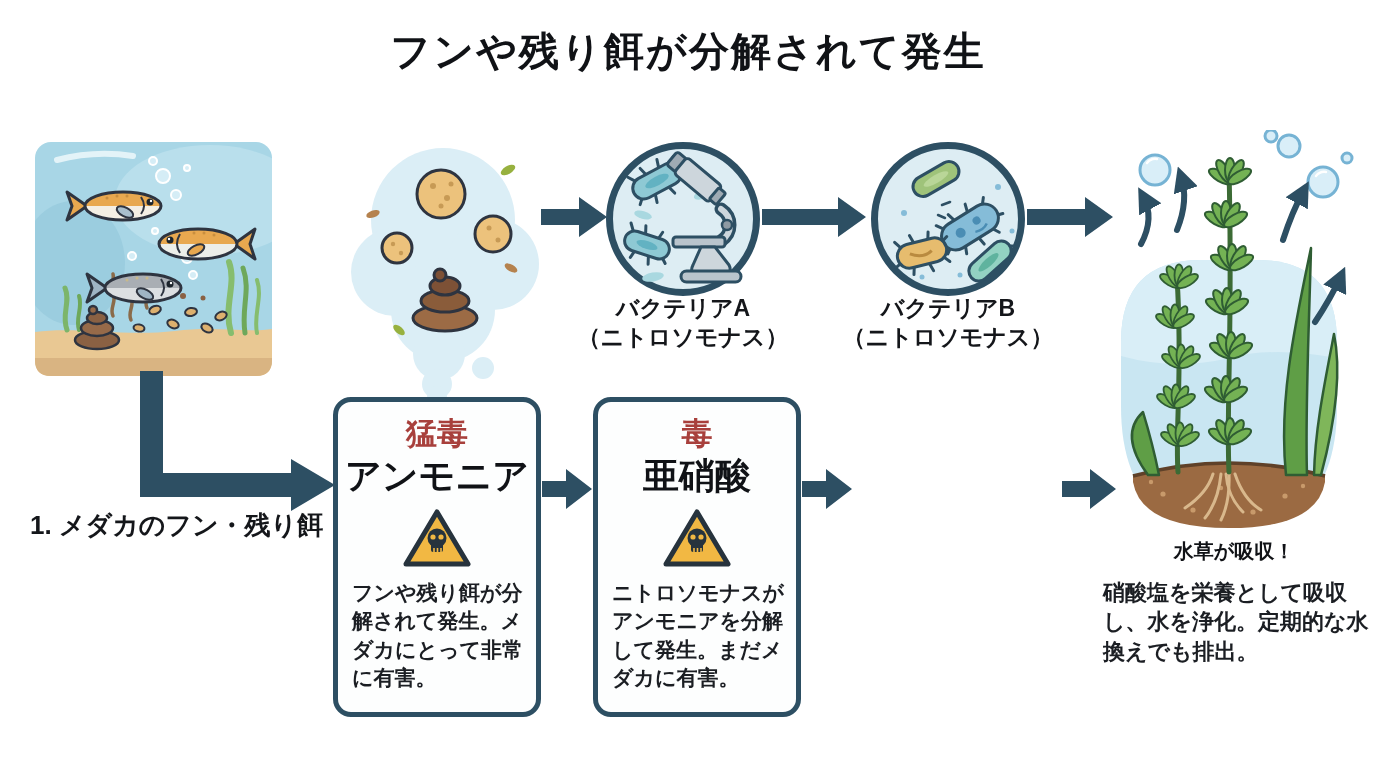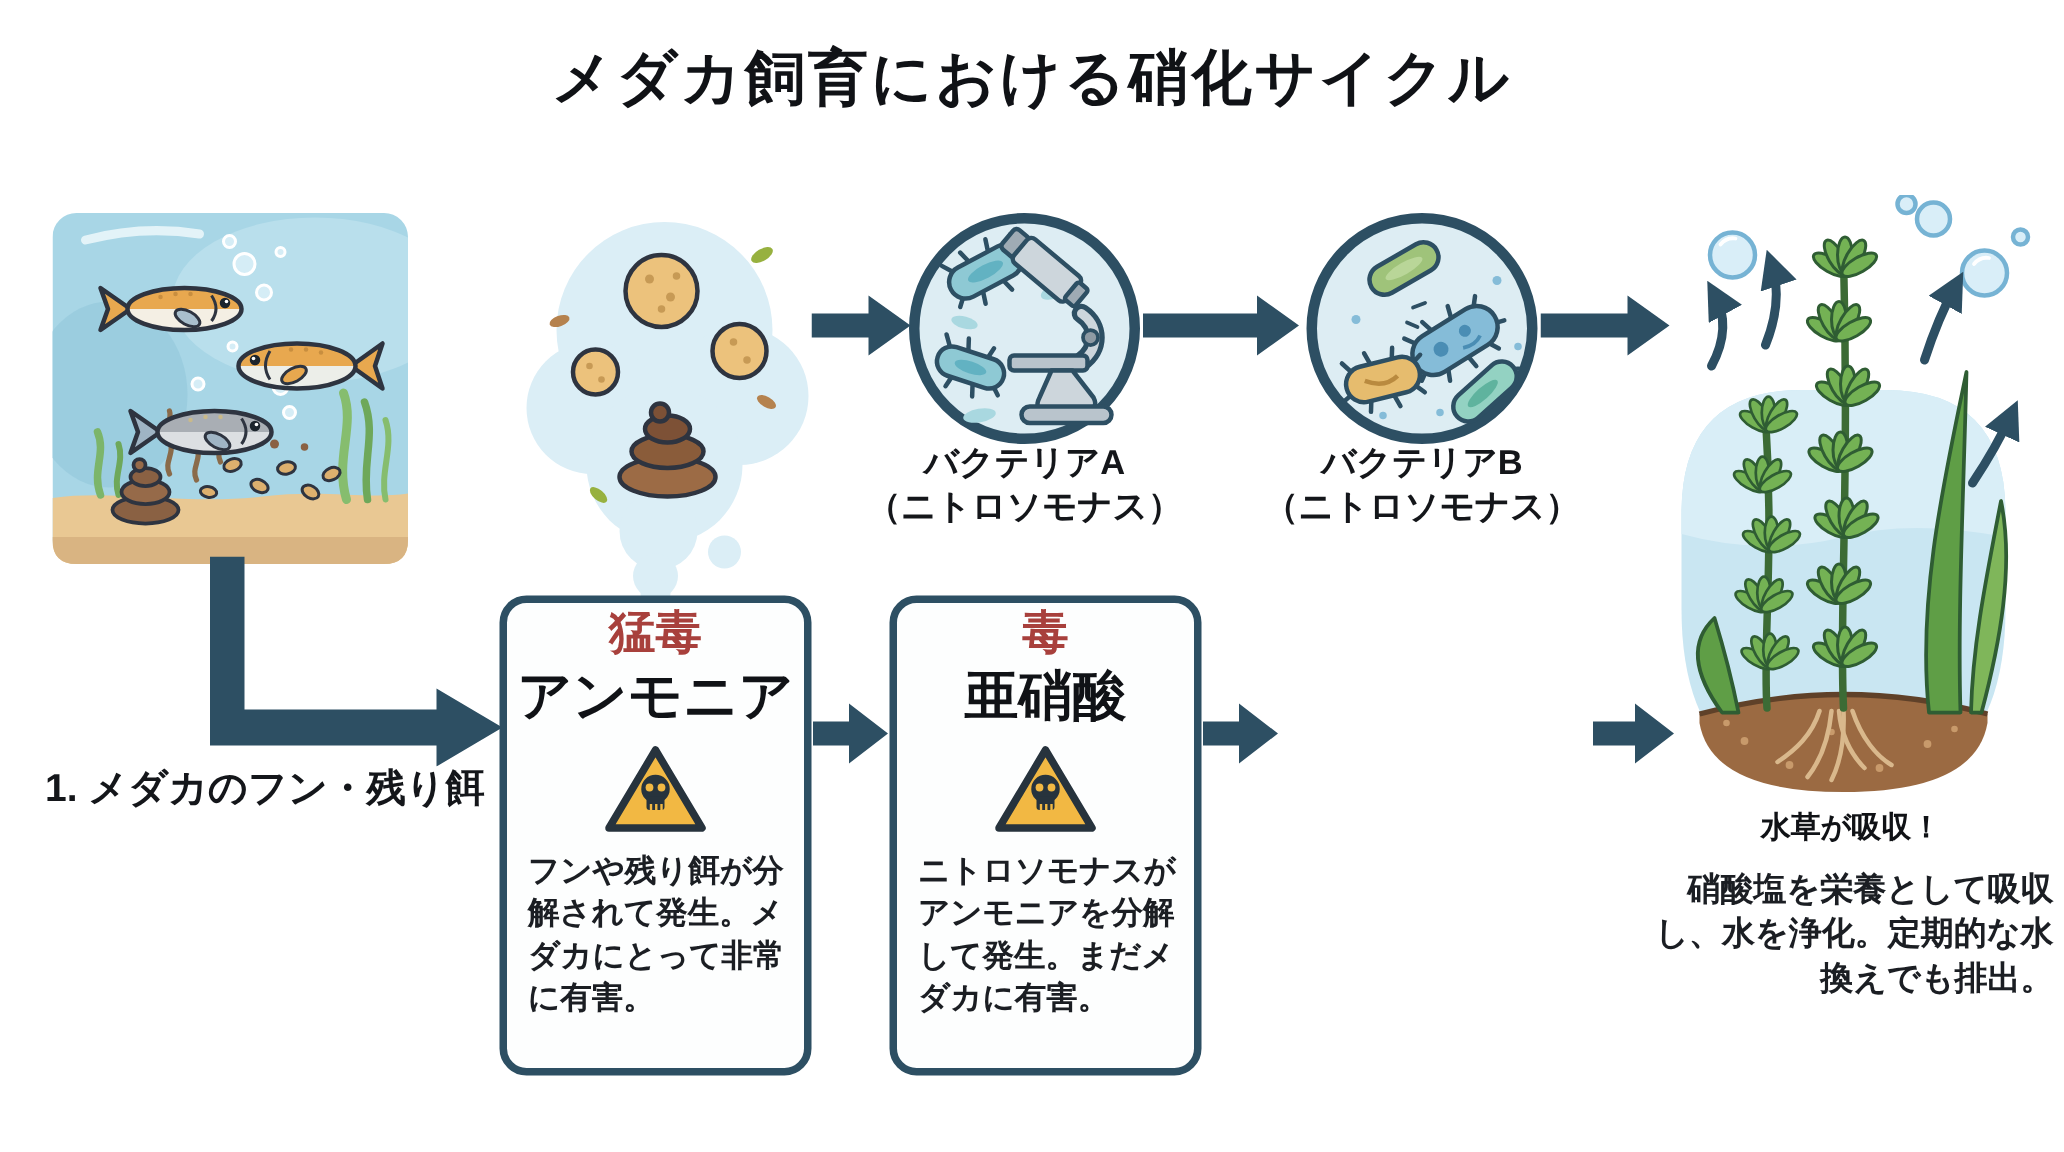--- a/index.html
+++ b/index.html
@@ -18,21 +18,21 @@
     border-radius:50%;background:#ddedf3;border:7px solid #2d4f63;box-sizing:border-box;
   }
   .bact-label{
     text-align:center;font-weight:bold;font-size:23px;line-height:1.28;color:#14161a;
   }
   .step-label{
     font-size:26px;font-weight:bold;color:#14161a;white-space:nowrap;
   }
   .flow-box{
     width:208px;height:320px;background:#fdfefe;border:5px solid #2d4f63;border-radius:18px;
-    box-sizing:border-box;text-align:center;padding-top:2px;
+    box-sizing:border-box;text-align:center;padding-top:14px;
   }
   .tox{font-size:31px;font-weight:bold;line-height:1.15;}
   .tox-red{color:#a8403c;}
   .tox-green{color:#5fa46a;}
   .substance{font-size:36px;font-weight:bold;color:#101216;line-height:1.2;margin-top:2px;}
   .box-icon{margin:10px auto 6px auto;width:72px;height:62px;}
   .box-desc{
     text-align:left;font-size:21px;font-weight:bold;line-height:1.36;color:#1b1e23;
     padding:4px 12px 0 14px;
   }
@@ -41,21 +41,21 @@
   }
   .plant-desc{
     font-size:22px;font-weight:bold;line-height:1.33;color:#1b1e23;text-align:left;
   }
 </style>
 </head>
 <body>
 
 <div class="canvas">
 
-  <div class="abs page-title">メダカ飼育における硝化サイクル</div>
+  <div class="abs page-title">フンや残り餌が分解されて発生</div>
 
   <div class="abs" style="left:35px;top:138px;width:237px;height:238px;">
     <svg width="237" height="238" viewBox="0 0 237 238">
       <rect x="0" y="4" width="237" height="234" rx="16" fill="#a8d6e6"></rect>
       <ellipse cx="175" cy="62" rx="95" ry="55" fill="#b9dfec"></ellipse>
       <ellipse cx="38" cy="125" rx="52" ry="62" fill="#97cbdd" opacity="0.8"></ellipse>
       <path d="M22,22 Q60,12 98,18" stroke="#e9f6fa" stroke-width="6" stroke-linecap="round" fill="none" opacity="0.9"></path>
 
       <g fill="#d5edf6" stroke="#ffffff" stroke-width="2">
         <circle cx="128" cy="38" r="7"></circle>
@@ -448,15 +448,15 @@
       <g fill="none" stroke="#2d4f63" stroke-width="6" stroke-linecap="round">
         <path d="M48,114 Q62,88 50,66" marker-end="url(#ah)"></path>
         <path d="M84,100 Q96,70 88,46" marker-end="url(#ah)"></path>
         <path d="M190,110 Q199,82 211,60" marker-end="url(#ah)"></path>
         <path d="M222,192 Q238,168 248,146" marker-end="url(#ah)"></path>
       </g>
     </svg>
   </div>
 
   <div class="abs plant-heading" style="left:1100px;top:538px;width:268px;">水草が吸収！</div>
-  <div class="abs plant-desc" style="left:1103px;top:578px;width:266px;text-align:right;">硝酸塩を栄養として吸収し、水を浄化。定期的な水換えでも排出。</div>
+  <div class="abs plant-desc" style="left:1103px;top:578px;width:266px;">硝酸塩を栄養として吸収し、水を浄化。定期的な水換えでも排出。</div>
 
 </div>
 
 </body></html>

